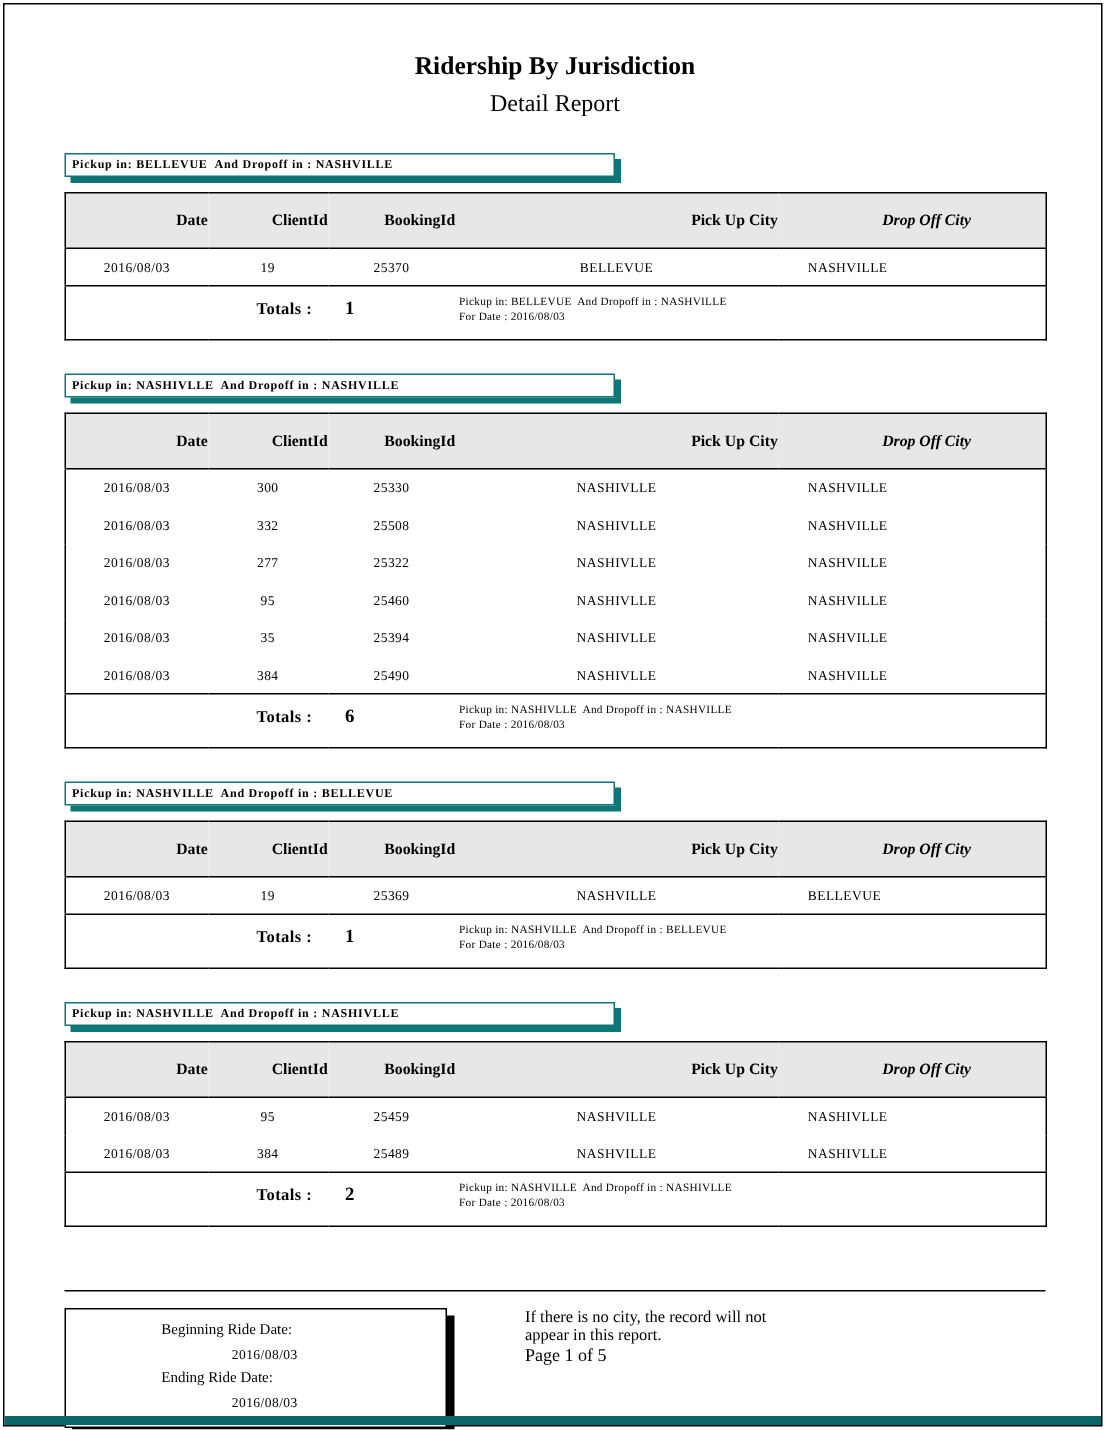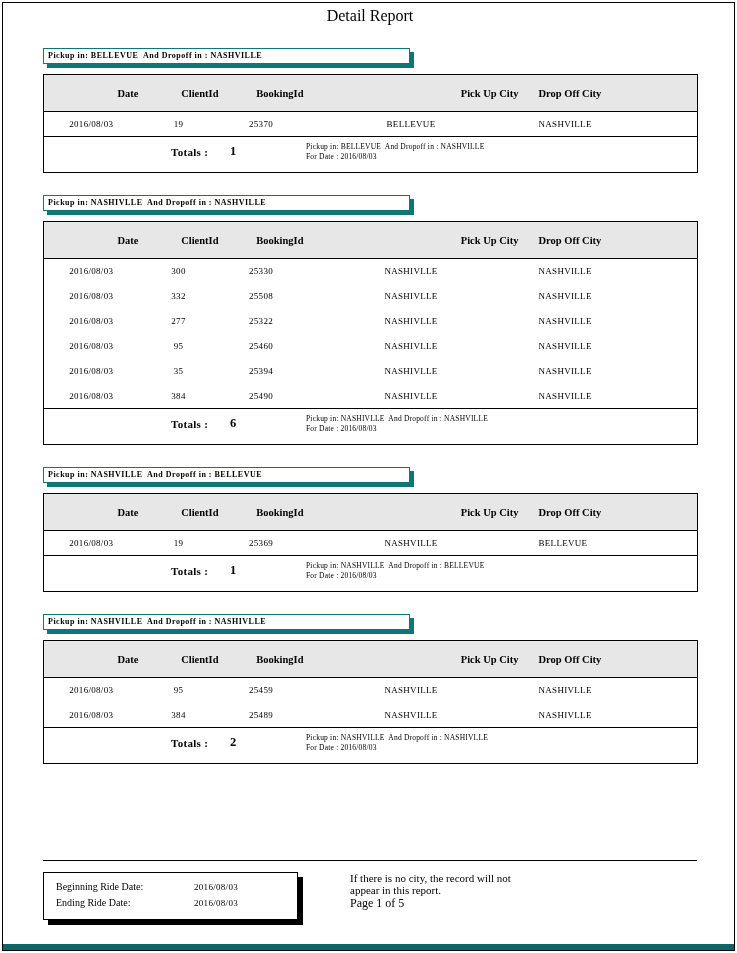--- a/index.html
+++ b/index.html
@@ -62,21 +62,21 @@
     table-layout:fixed;
   }
   table.rpt thead th{
     background:var(--header-bg);
     border-bottom:1px solid #000;
     height:37px;
     font-size:10.5px;font-weight:bold;
     text-align:right;
     vertical-align:middle;
   }
-  table.rpt thead th.col-drop{text-align:left;padding-left:20px;}
+  table.rpt thead th.col-drop{text-align:center;padding-left:20px;font-style:italic;}
   table.rpt td{
     height:25px;
     font-size:9px;
     letter-spacing:0.3px;
     text-align:center;
     vertical-align:middle;
   }
   table.rpt td.col-drop{text-align:left;padding-left:20px;}
   .totals-cell{
     border-top:1px solid #000;
@@ -115,34 +115,35 @@
   .generated-line{font-size:9.5px;}
   .generated-value{font-size:12px;margin-left:8px;}
   .version-line{font-size:10px;margin-top:15px;}
   .date-box{
     width:255px;
     border:1.5px solid #000;
     background:#fff;
     box-shadow:5px 5px 0 0 #000;
     padding:6px 0 8px 12px;
   }
-  .date-row{display:flex;align-items:center;line-height:16px;}
+  .date-row{display:flex;align-items:center;line-height:16px;flex-direction:column;}
   .date-label{width:138px;font-size:10px;}
   .date-value{font-size:9px;letter-spacing:0.3px;}
   .footer-right{width:168px;margin-left:52px;}
   .no-city-note{font-size:11px;line-height:12px;}
   .page-number{font-size:12px;margin-top:0;}
 </style>
 </head>
 <body>
 
 <div class="page">
   <div class="page-frame"></div>
 
   <div class="content">
+    <div class="report-title">Ridership By Jurisdiction</div>
     <div class="report-subtitle">Detail Report</div>
 
     <div>
   <div class="section first">
     <div class="band">Pickup in: BELLEVUE  And Dropoff in : NASHVILLE</div>
     <table class="rpt">
       <colgroup>
         <col style="width:95px">
               <col style="width:80px">
               <col style="width:85px">

